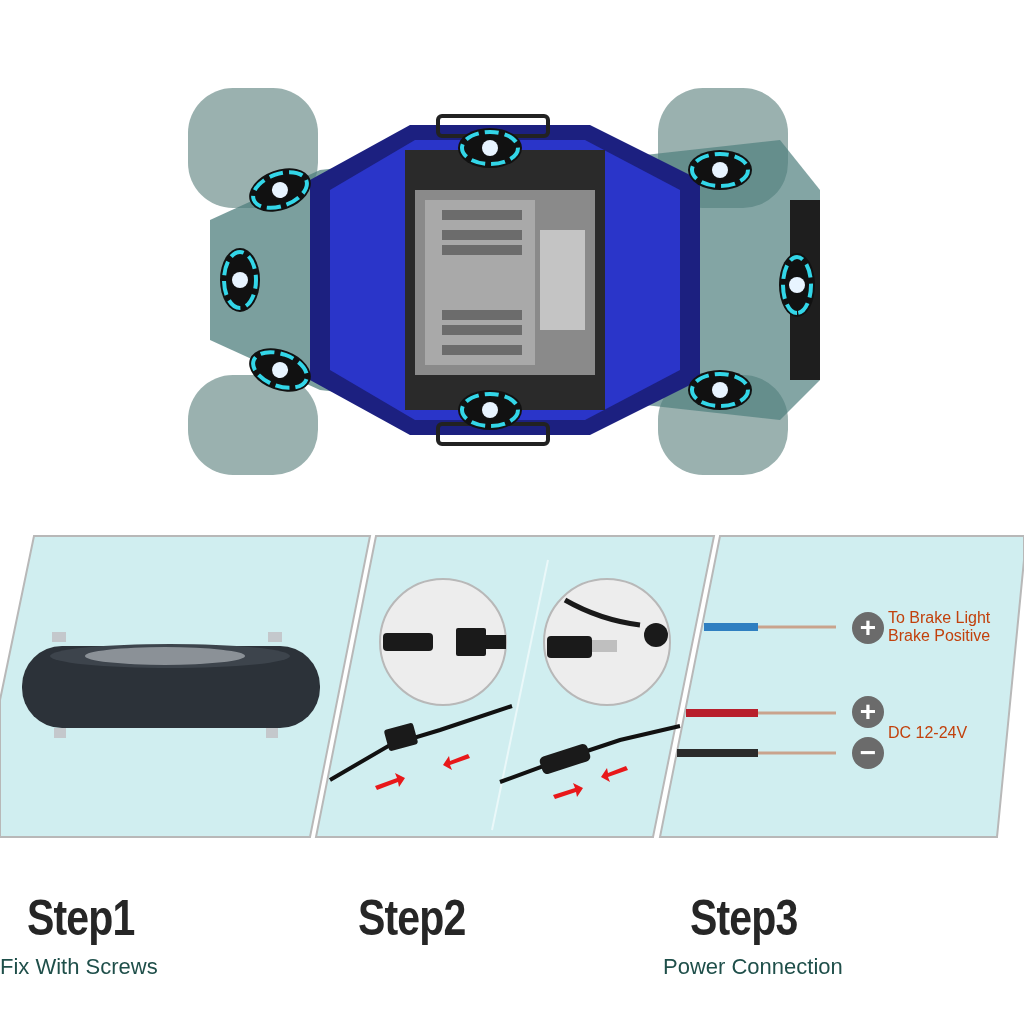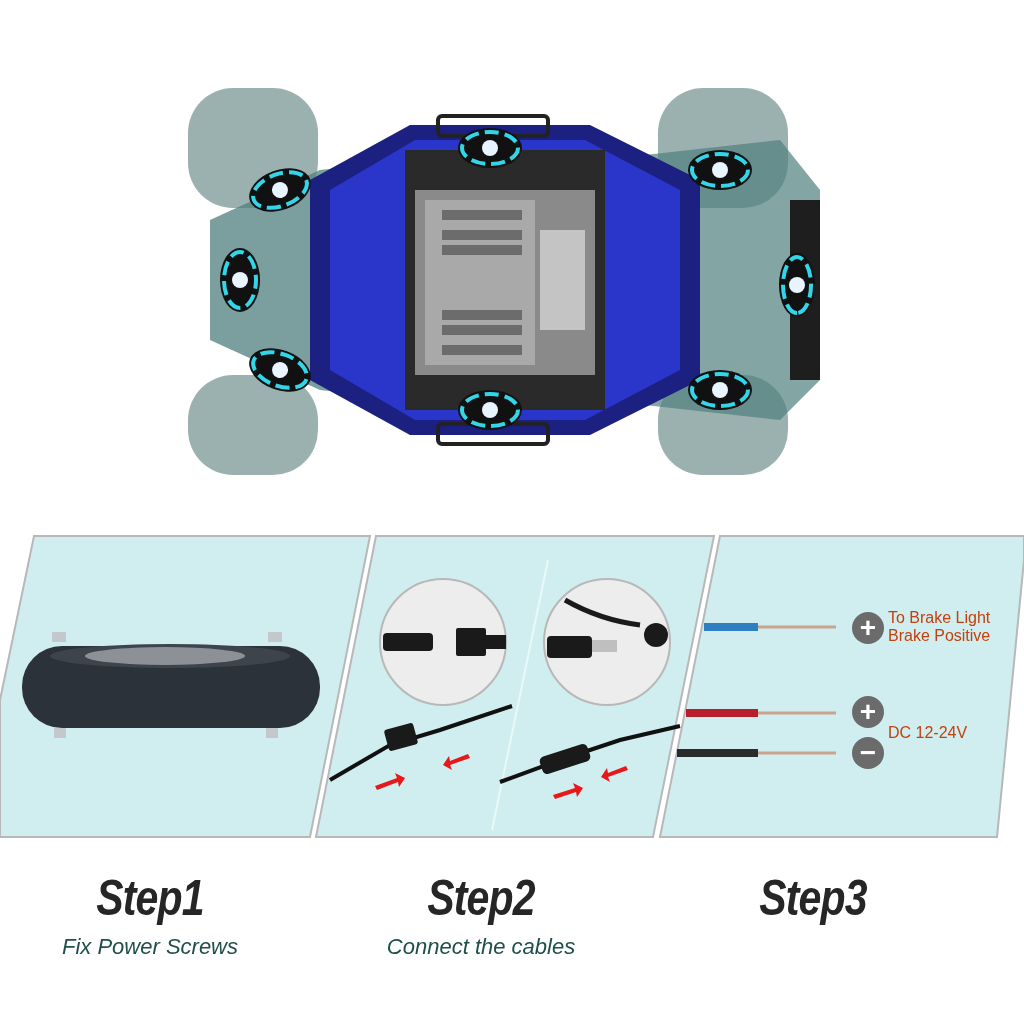--- a/index.html
+++ b/index.html
@@ -1,20 +1,20 @@
 <!DOCTYPE html>
 <html><head>
 <meta charset="utf-8">
 <style>
   html,body{margin:0;padding:0;background:#fff;}
   body{width:1024px;height:1024px;position:relative;overflow:hidden;font-family:"Liberation Sans",sans-serif;}
   .abs{position:absolute;}
   #car{left:180px;top:80px;width:660px;height:400px;}
   #panels{left:0;top:530px;width:1024px;height:315px;}
-  .step{position:absolute;top:868px;width:300px;text-align:center;font-style:italic;}
+  .step{position:absolute;top:888px;width:300px;text-align:left;}
   .step-title{font-family:"Liberation Sans",sans-serif;font-weight:bold;font-size:50px;color:#262626;letter-spacing:-1px;transform:scaleX(0.82);display:block;line-height:60px;}
   .step-sub{font-size:22px;color:#1f4f4a;display:block;margin-top:6px;}
   .label{position:absolute;font-size:16px;color:#c2410c;line-height:18px;}
   .sign{position:absolute;width:32px;height:32px;border-radius:50%;background:#6b6b6b;color:#fff;text-align:center;font-weight:bold;font-size:28px;line-height:32px;}
 </style>
 </head>
 <body>
 
 <svg id="car" class="abs" viewBox="0 0 660 400" width="660" height="400">
 
@@ -154,21 +154,21 @@
 <div class="label" style="left:888px;top:609px;">
   <span>To Brake Light</span><br>
   <span>Brake Positive</span>
 </div>
 <div class="sign" style="left:852px;top:696px;">+</div>
 <div class="sign" style="left:852px;top:737px;">−</div>
 <div class="label" style="left:888px;top:724px;text-align:center;">DC 12-24V</div>
 
 <div class="step" style="left:0px;">
   <span class="step-title">Step1</span>
-  <span class="step-sub">Fix Power Screws</span>
+  <span class="step-sub">Fix With Screws</span>
 </div>
 <div class="step" style="left:331px;">
   <span class="step-title">Step2</span>
-  <span class="step-sub">Connect the cables</span>
 </div>
 <div class="step" style="left:663px;">
   <span class="step-title">Step3</span>
+  <span class="step-sub">Power Connection</span>
 </div>
 
 </body></html>

